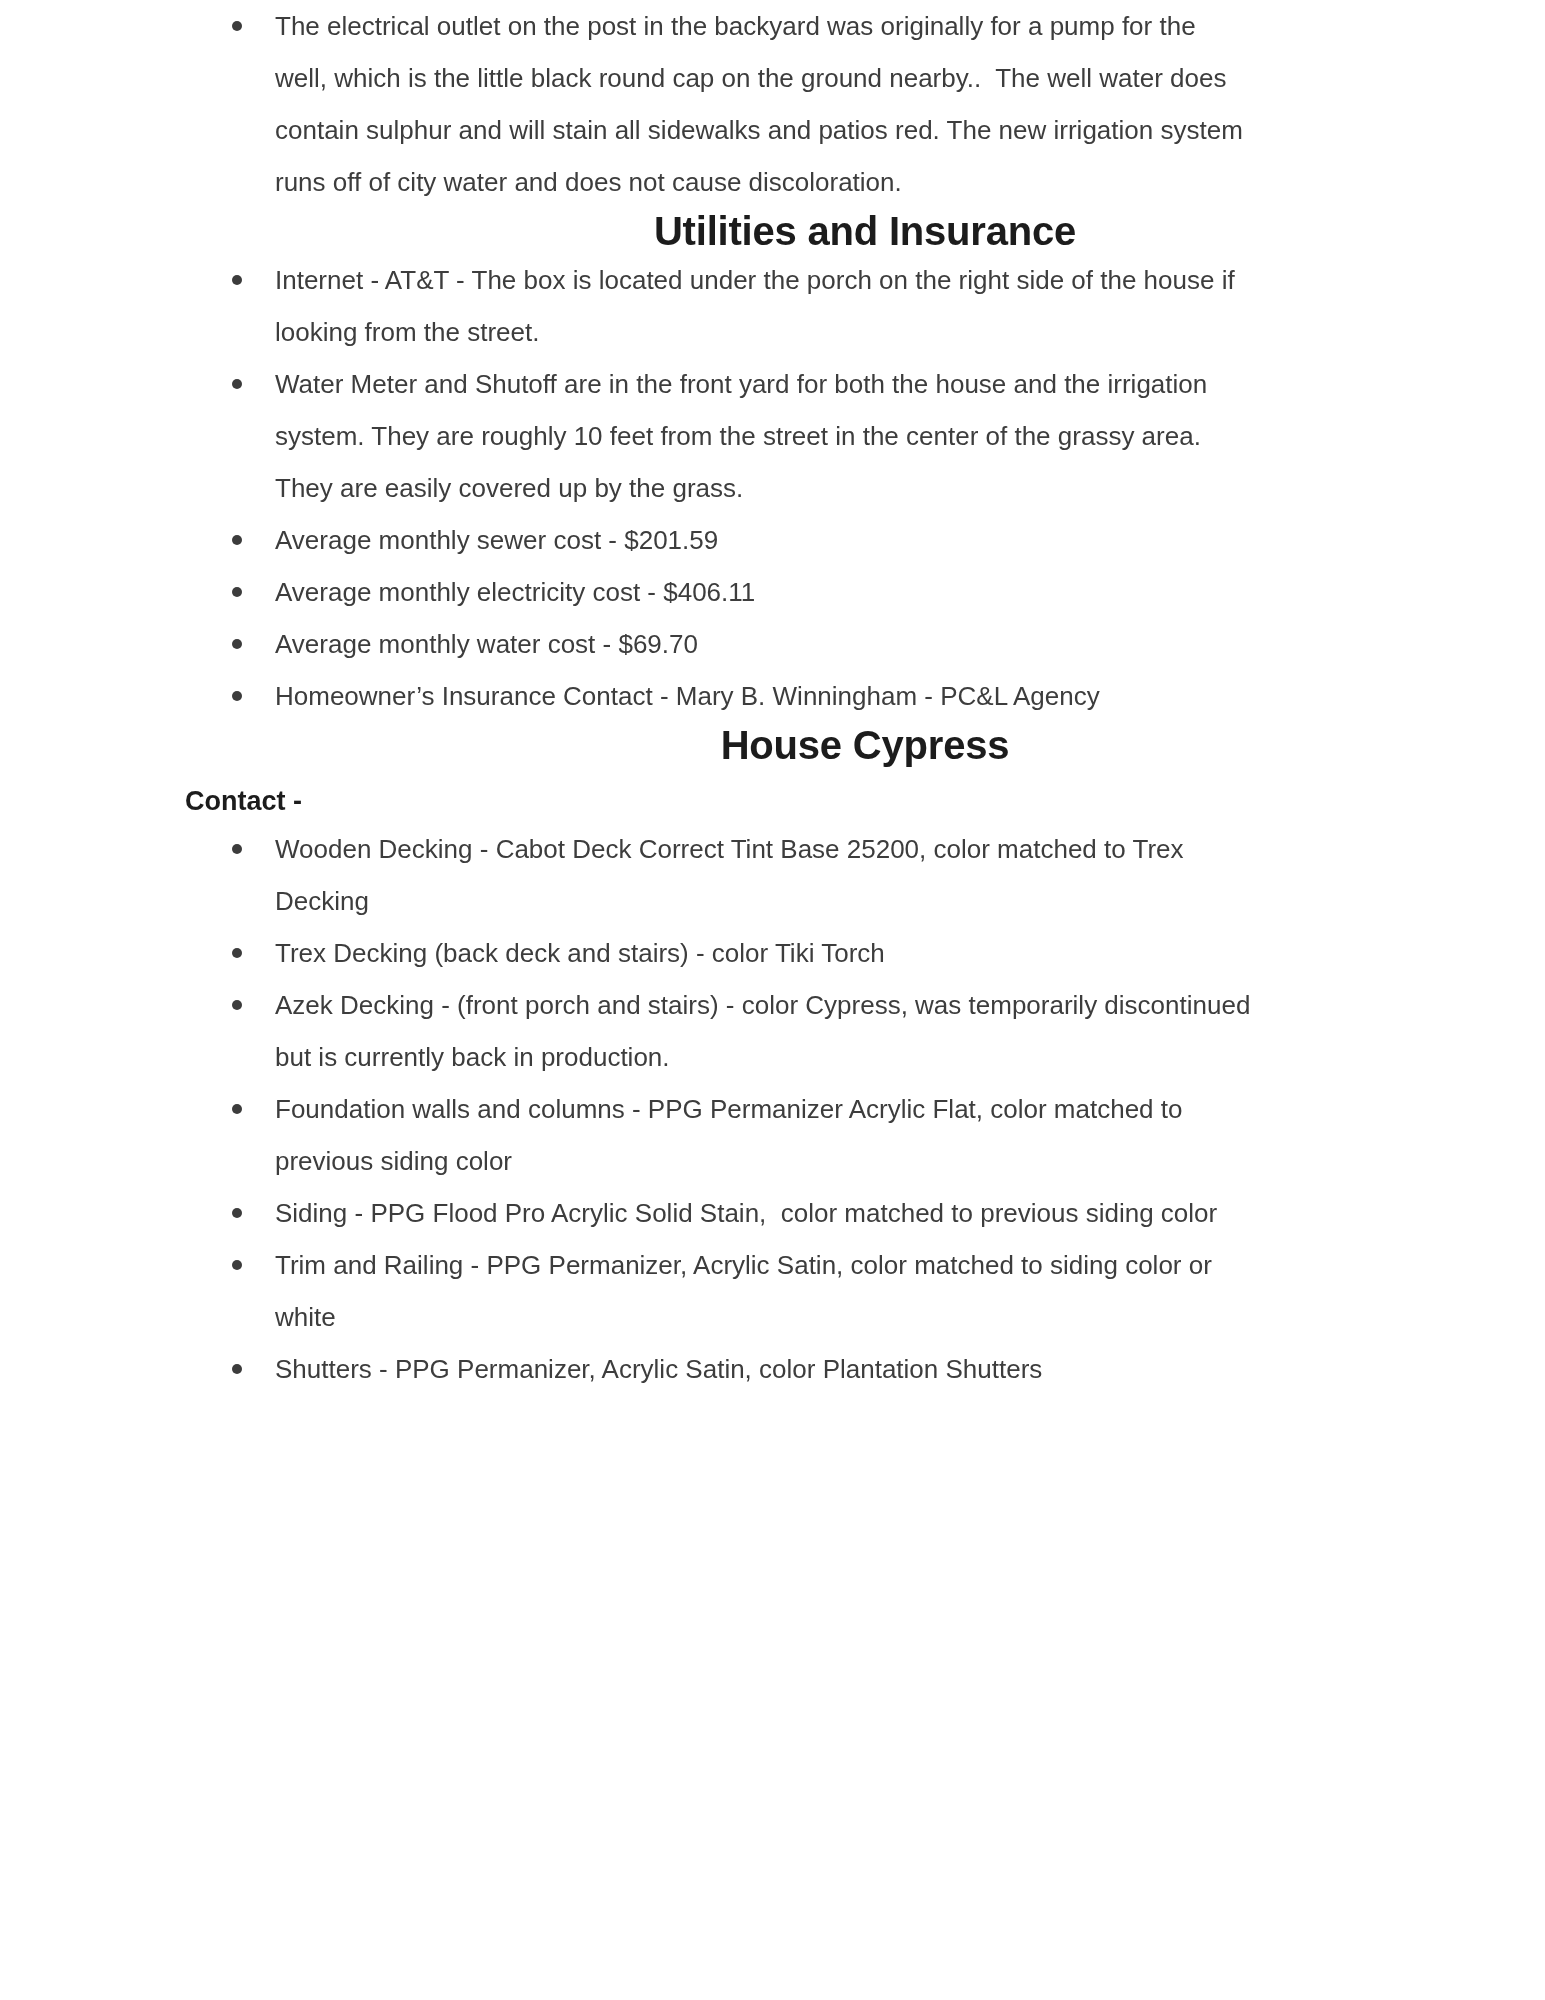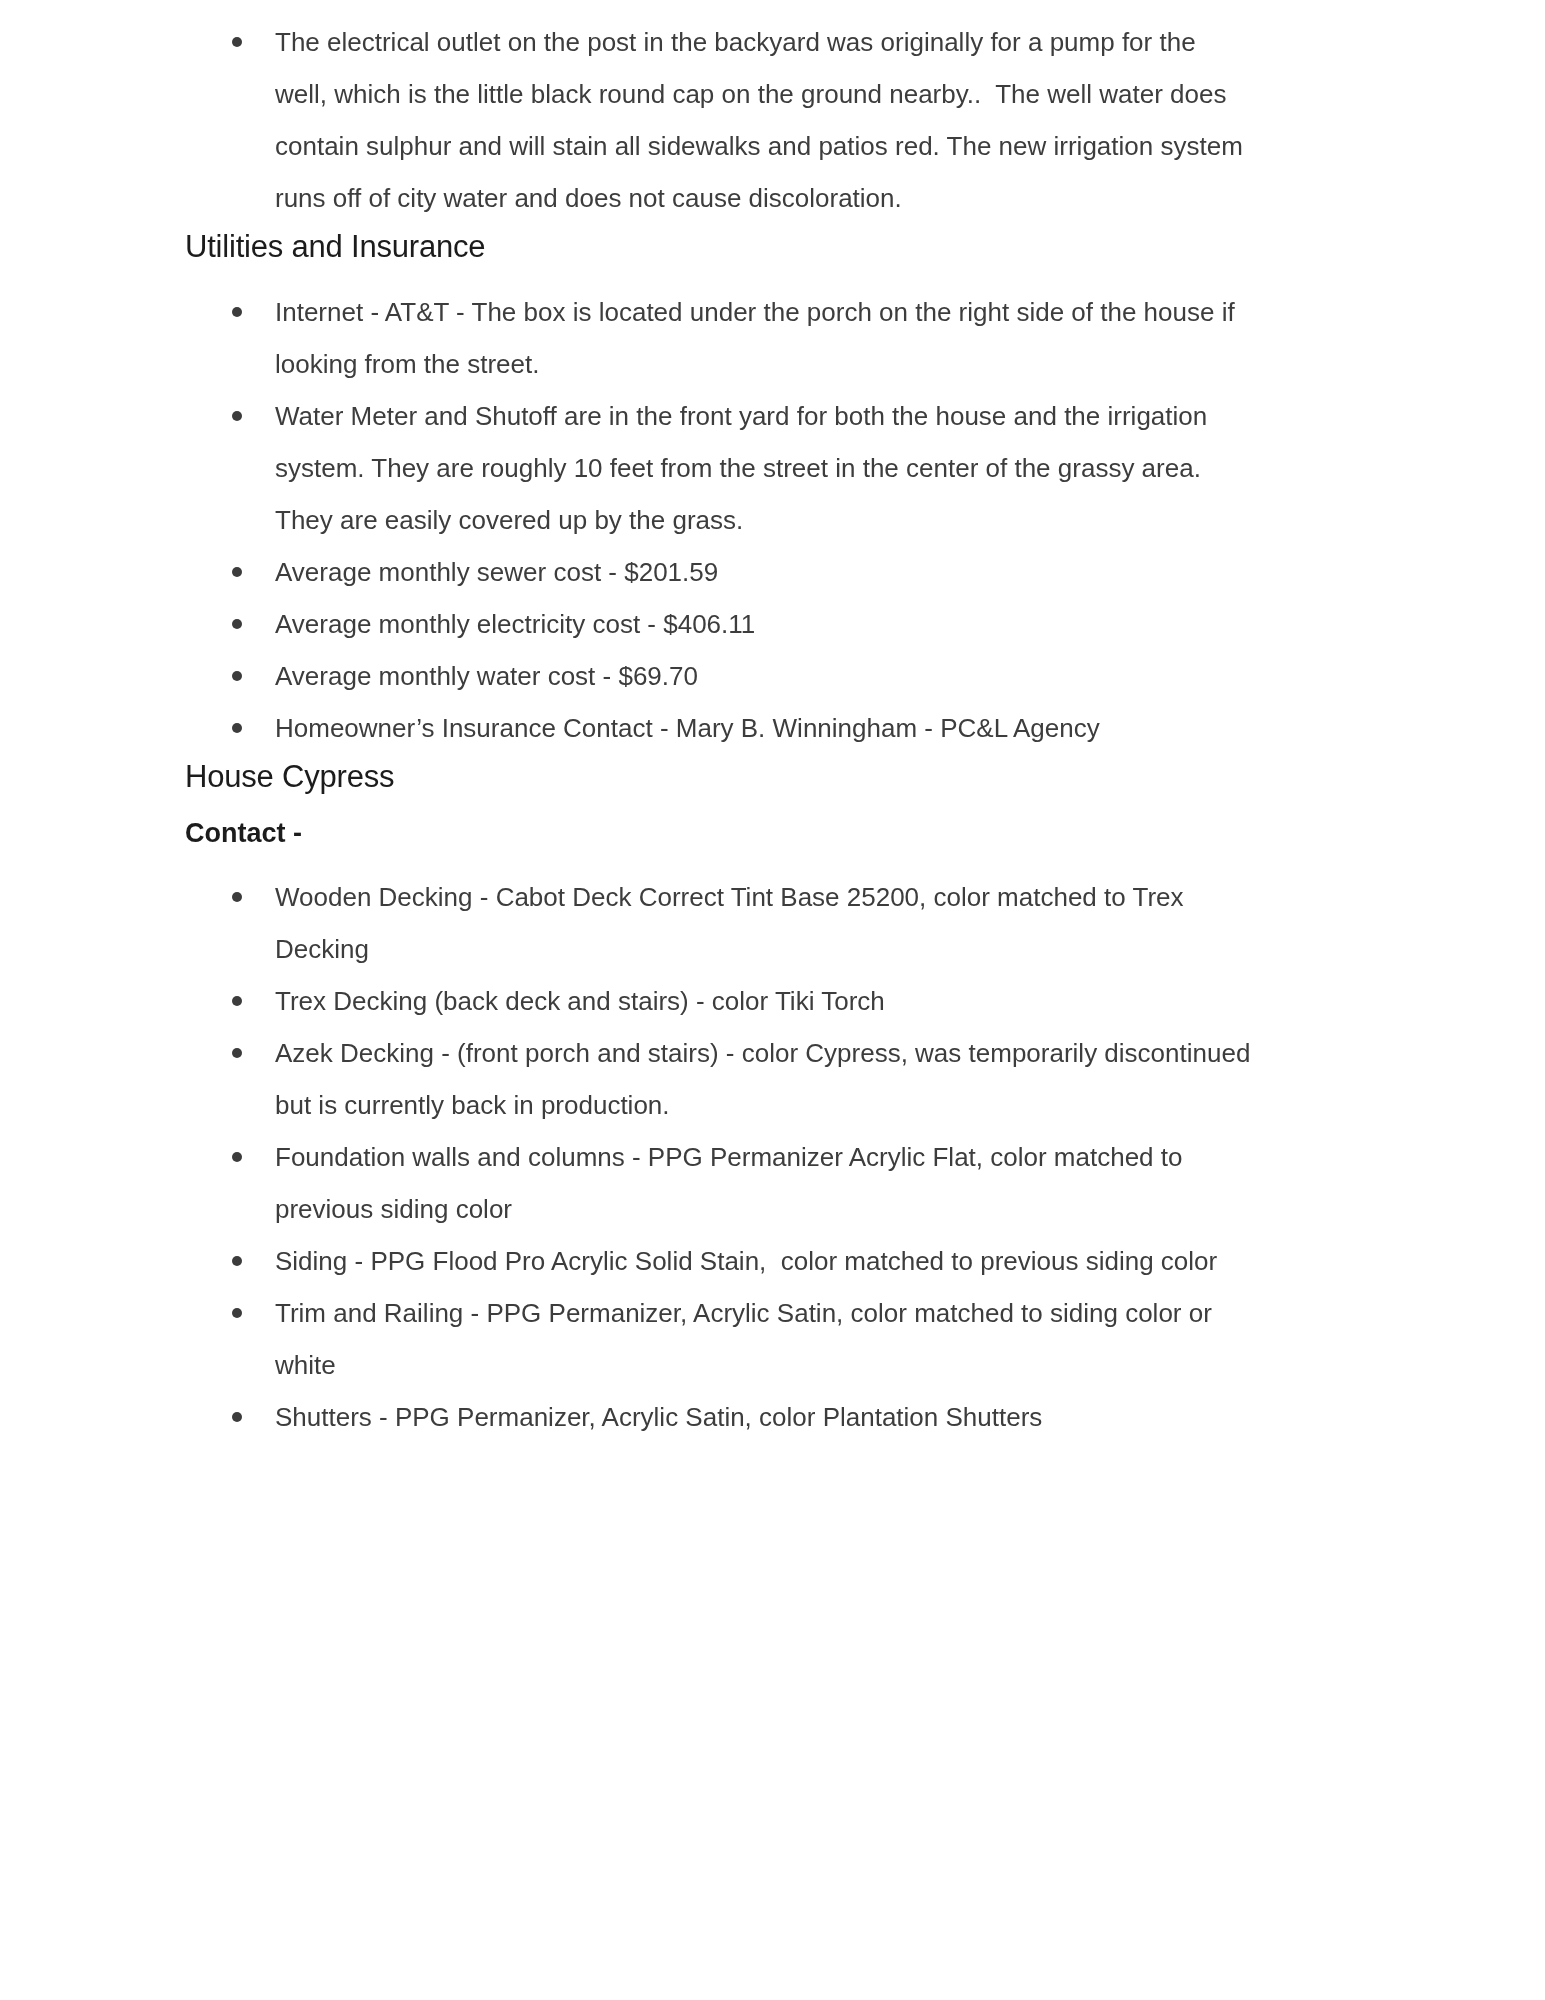--- a/index.html
+++ b/index.html
@@ -7,44 +7,45 @@
     position: relative;
     width: 1545px;
     height: 2000px;
     background: #ffffff;
     overflow: hidden;
     font-family: "Liberation Sans", sans-serif;
     color: #3d3d3d;
   }
   ul.blist {
     list-style: none;
-    margin: 16px 120px 0 185px;
+    margin: 0 120px 0 185px;
     padding: 0;
     font-size: 26px;
     line-height: 52px;
     font-weight: 400;
   }
   ul.blist li { position: relative; padding-left: 90px; }
   .bullet {
     position: absolute;
     left: 47px;
     top: 21px;
     width: 10px;
     height: 10px;
     border-radius: 50%;
     background: #3c3c3c;
   }
   .txt { display: block; white-space: pre-wrap; }
   h2.sec-title {
     margin: 0 0 0 185px;
-    font-size: 31px;
+    font-size: 40px;
     line-height: 46px;
-    font-weight: 400;
+    font-weight: 700;
     color: #1c1c1c;
     letter-spacing: -0.2px;
+    text-align: center;
   }
   h3.sub-title {
     margin: 11px 0 0 185px;
     font-size: 27px;
     line-height: 44px;
     font-weight: 700;
     color: #1c1c1c;
   }
   .intro-list { margin-top: 174px; }
   .sec1-title { margin-top: 118px; }

